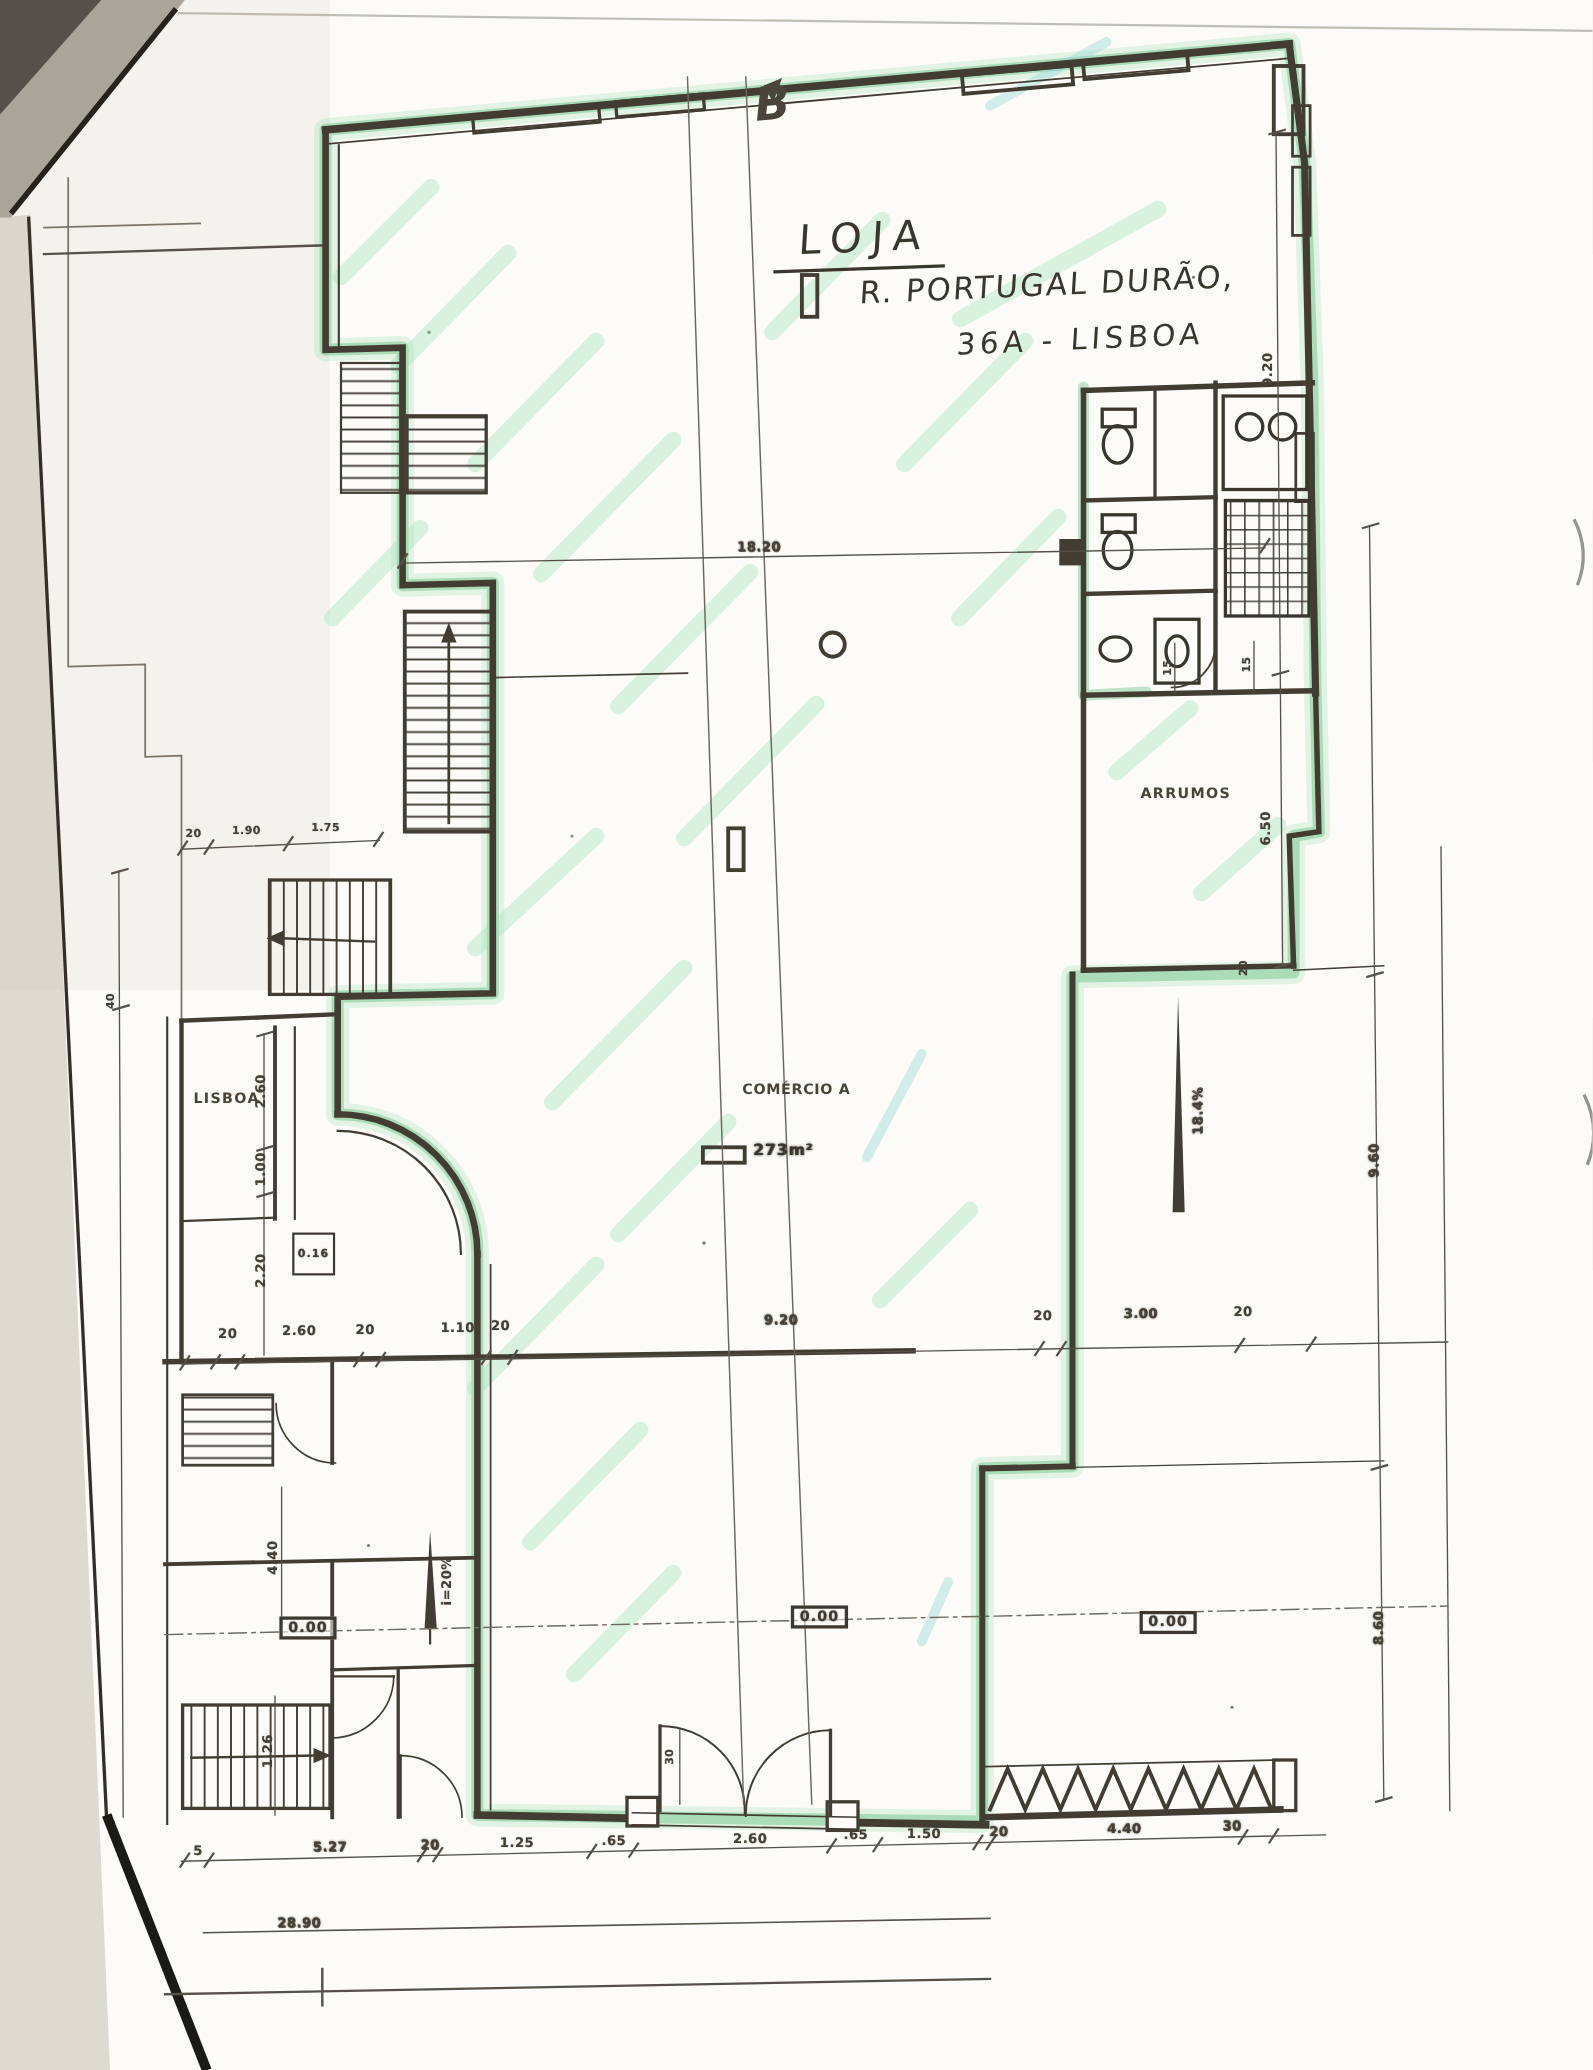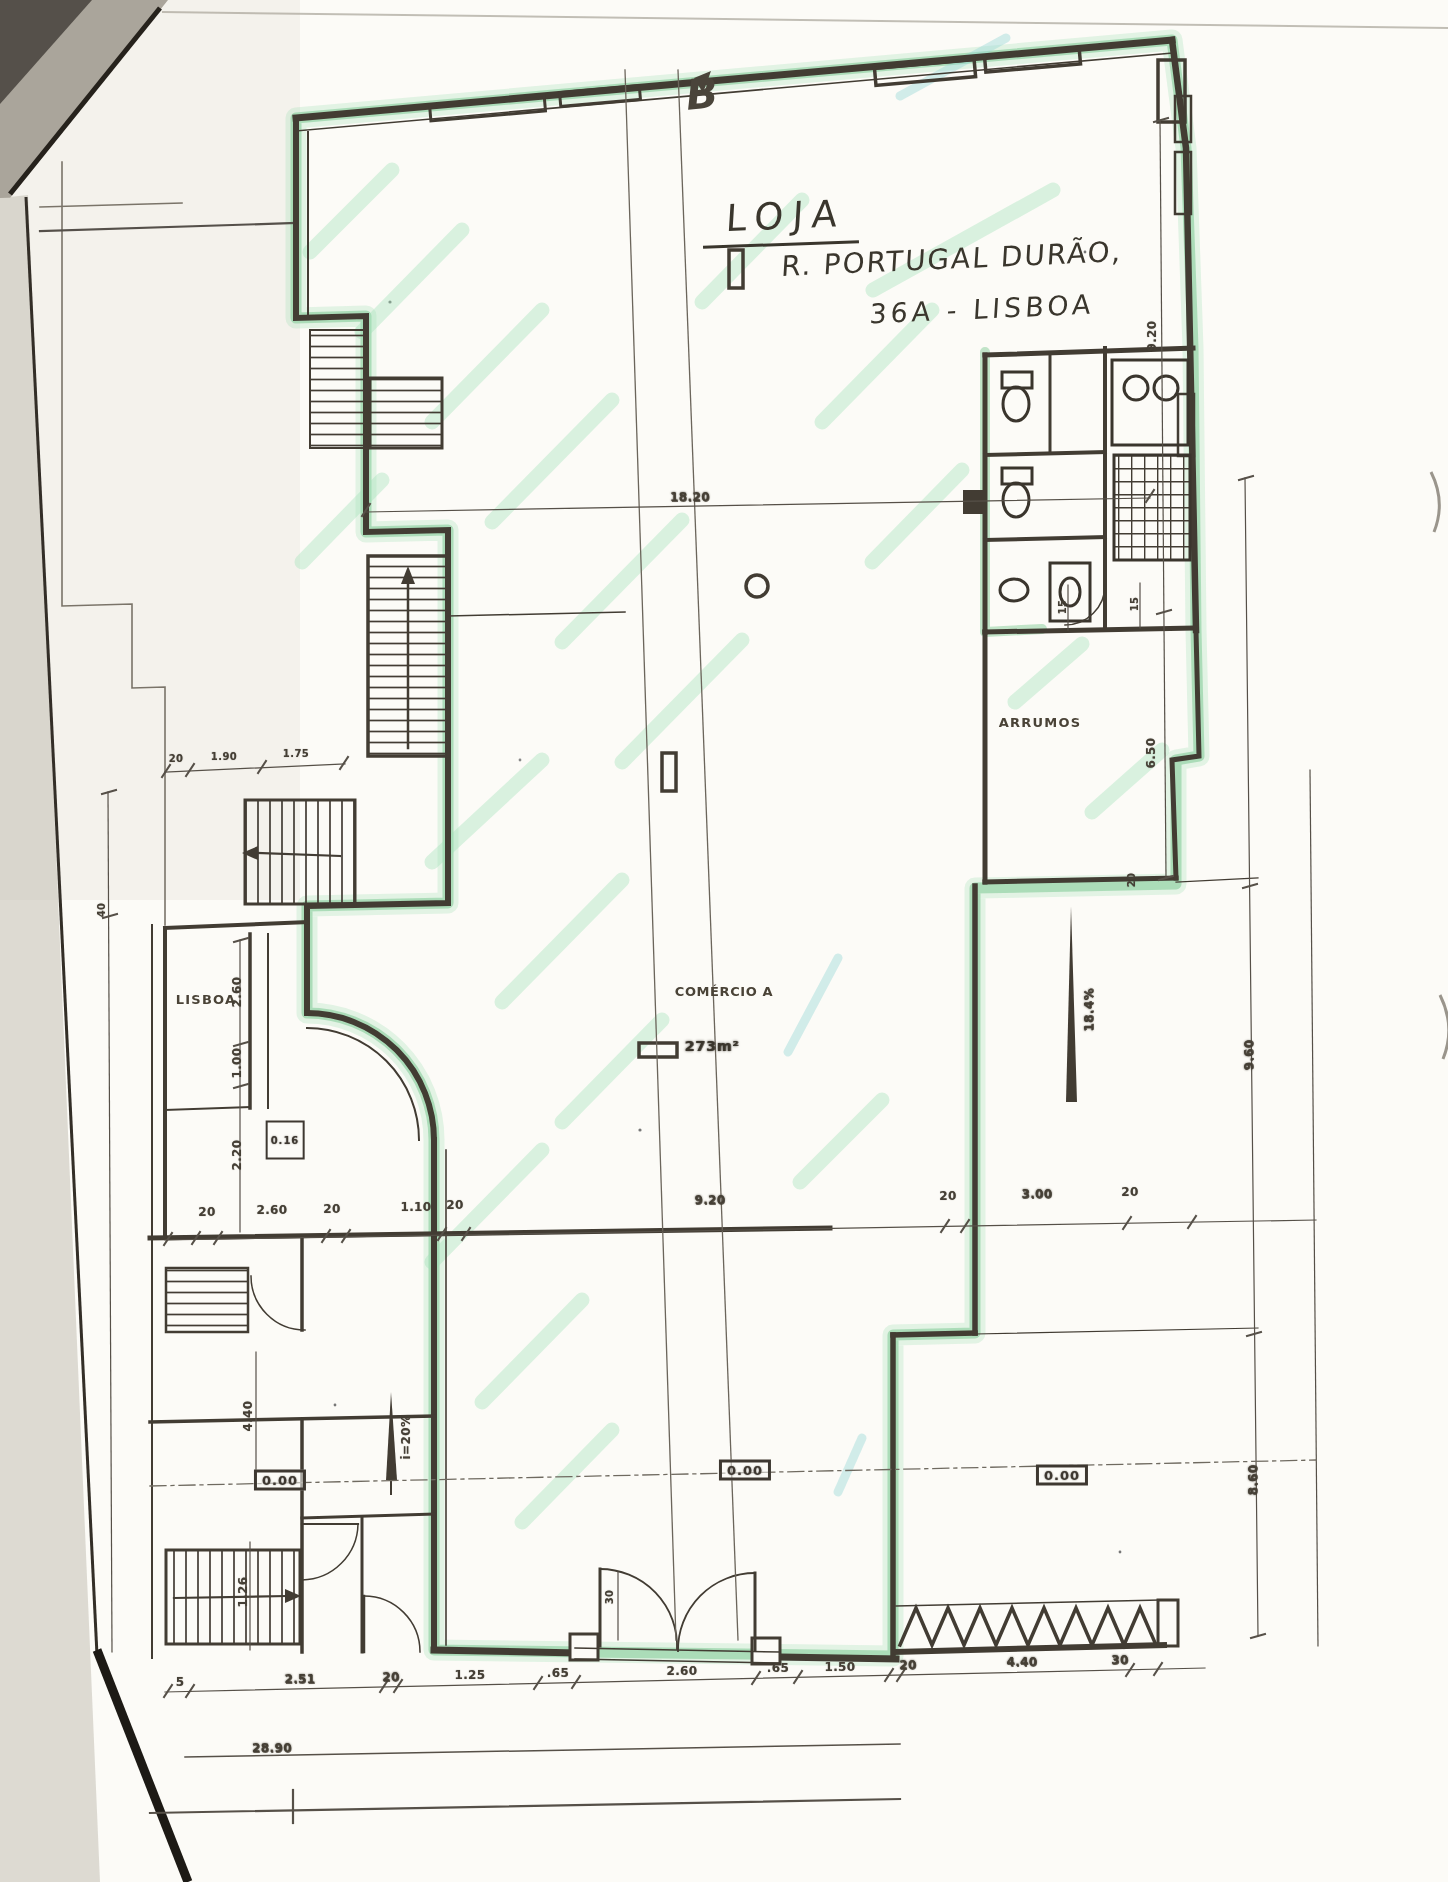--- a/index.html
+++ b/index.html
@@ -350,21 +350,21 @@
 </svg>
 
 <div class="labels">
 
   <div class="lab hand bmark" style="left:702px;top:94px">B</div>
   <div class="lab hand t1" style="left:786px;top:216px">LOJA</div>
   <div class="underline"></div>
   <div class="lab hand t2" style="left:952px;top:259px">R. PORTUGAL DURÃO,</div>
   <div class="lab hand t3" style="left:982px;top:309px">36A - LISBOA</div>
 
-  <div class="lab room" style="left:1040px;top:722px">ARRUMOS</div>
+  <div class="lab room" style="left:1078px;top:722px">ARRUMOS</div>
   <div class="lab room" style="left:206px;top:999px">LISBOA</div>
   <div class="lab room big" style="left:724px;top:991px">COMÉRCIO A</div>
   <div class="lab area" style="left:712px;top:1014px">273m²</div>
 
   <div class="levelbox" style="left:280px;top:1480px">0.00</div>
   <div class="levelbox" style="left:745px;top:1470px">0.00</div>
   <div class="levelbox" style="left:1062px;top:1475px">0.00</div>
   <div class="levelbox sm" style="left:285px;top:1140px">0.16</div>
 
   <div class="lab dim smud" style="left:690px;top:497px">18.20</div>
@@ -376,21 +376,21 @@
   <div class="lab dim" style="left:272px;top:1210px">2.60</div>
   <div class="lab dim" style="left:332px;top:1209px">20</div>
   <div class="lab dim" style="left:416px;top:1207px">1.10</div>
   <div class="lab dim" style="left:455px;top:1205px">20</div>
   <div class="lab dim smud" style="left:710px;top:1200px">9.20</div>
   <div class="lab dim" style="left:948px;top:1196px">20</div>
   <div class="lab dim smud" style="left:1037px;top:1194px">3.00</div>
   <div class="lab dim" style="left:1130px;top:1192px">20</div>
 
   <div class="lab dim" style="left:180px;top:1682px">5</div>
-  <div class="lab dim smud" style="left:300px;top:1679px">2.51</div>
+  <div class="lab dim smud" style="left:300px;top:1679px">5.27</div>
   <div class="lab dim smud" style="left:391px;top:1677px">20</div>
   <div class="lab dim" style="left:470px;top:1675px">1.25</div>
   <div class="lab dim" style="left:558px;top:1673px">.65</div>
   <div class="lab dim" style="left:682px;top:1671px">2.60</div>
   <div class="lab dim" style="left:778px;top:1668px">.65</div>
   <div class="lab dim" style="left:840px;top:1667px">1.50</div>
   <div class="lab dim smud" style="left:908px;top:1665px">20</div>
   <div class="lab dim smud" style="left:1022px;top:1662px">4.40</div>
   <div class="lab dim smud" style="left:1120px;top:1660px">30</div>
   <div class="lab dim smud" style="left:272px;top:1748px">28.90</div>

